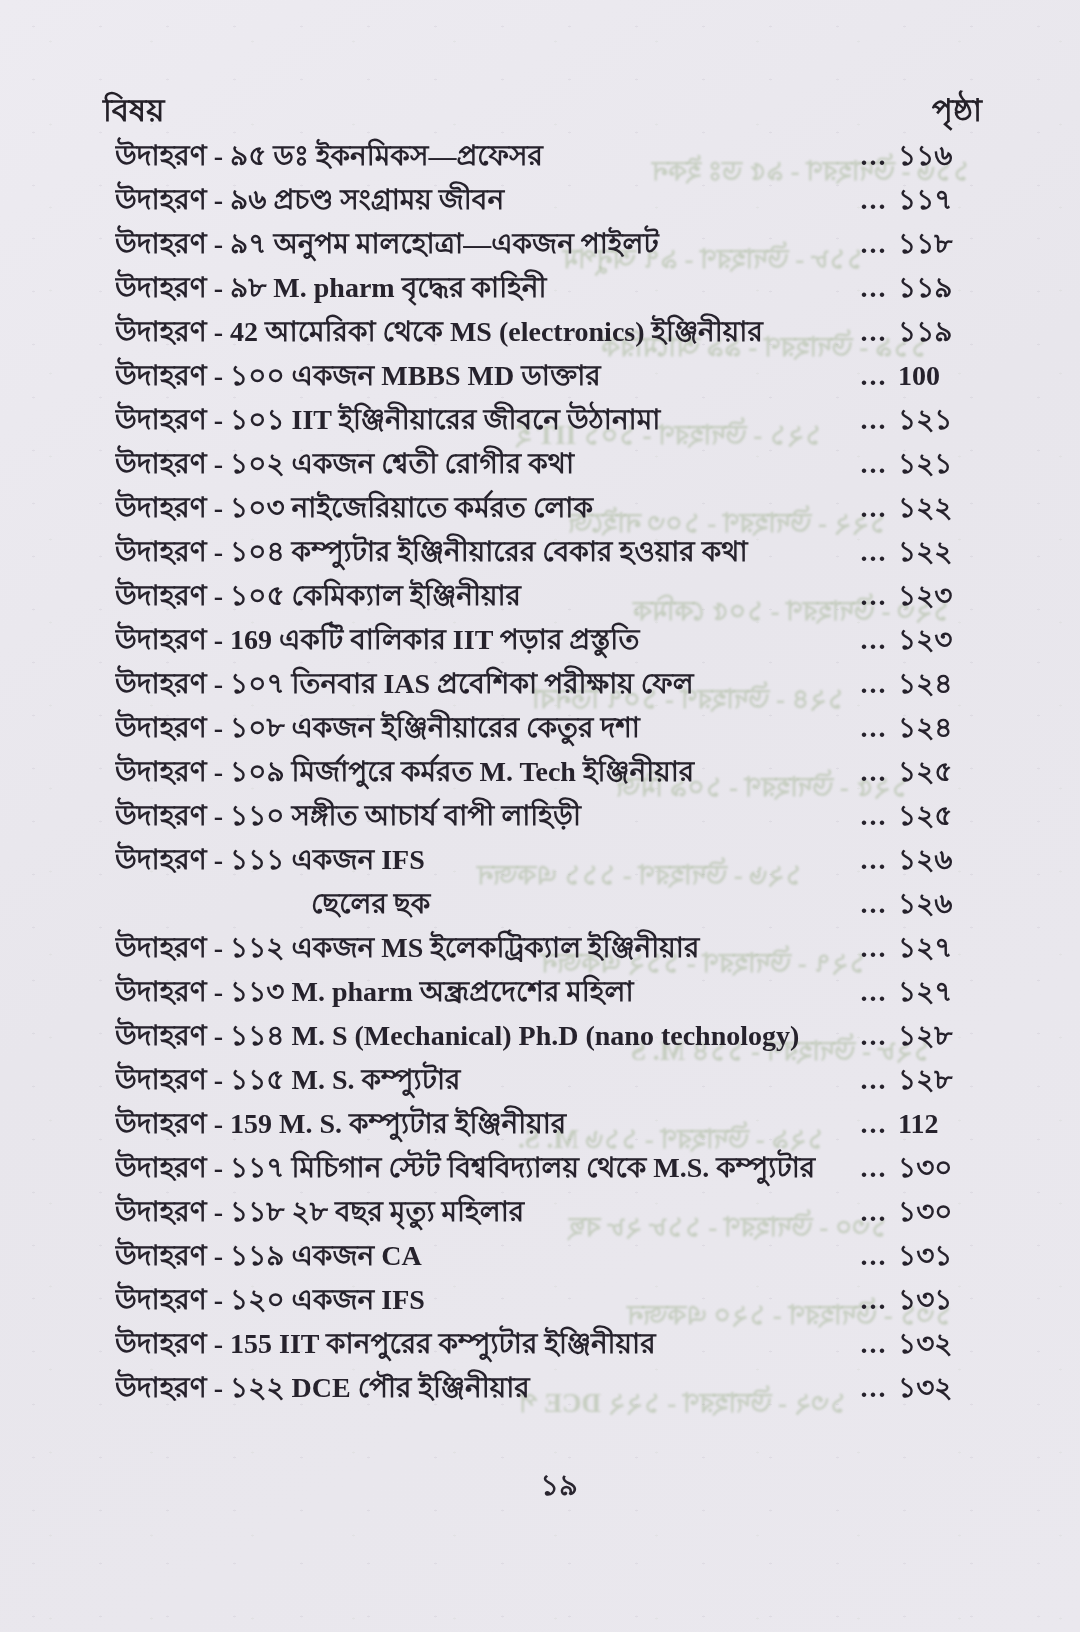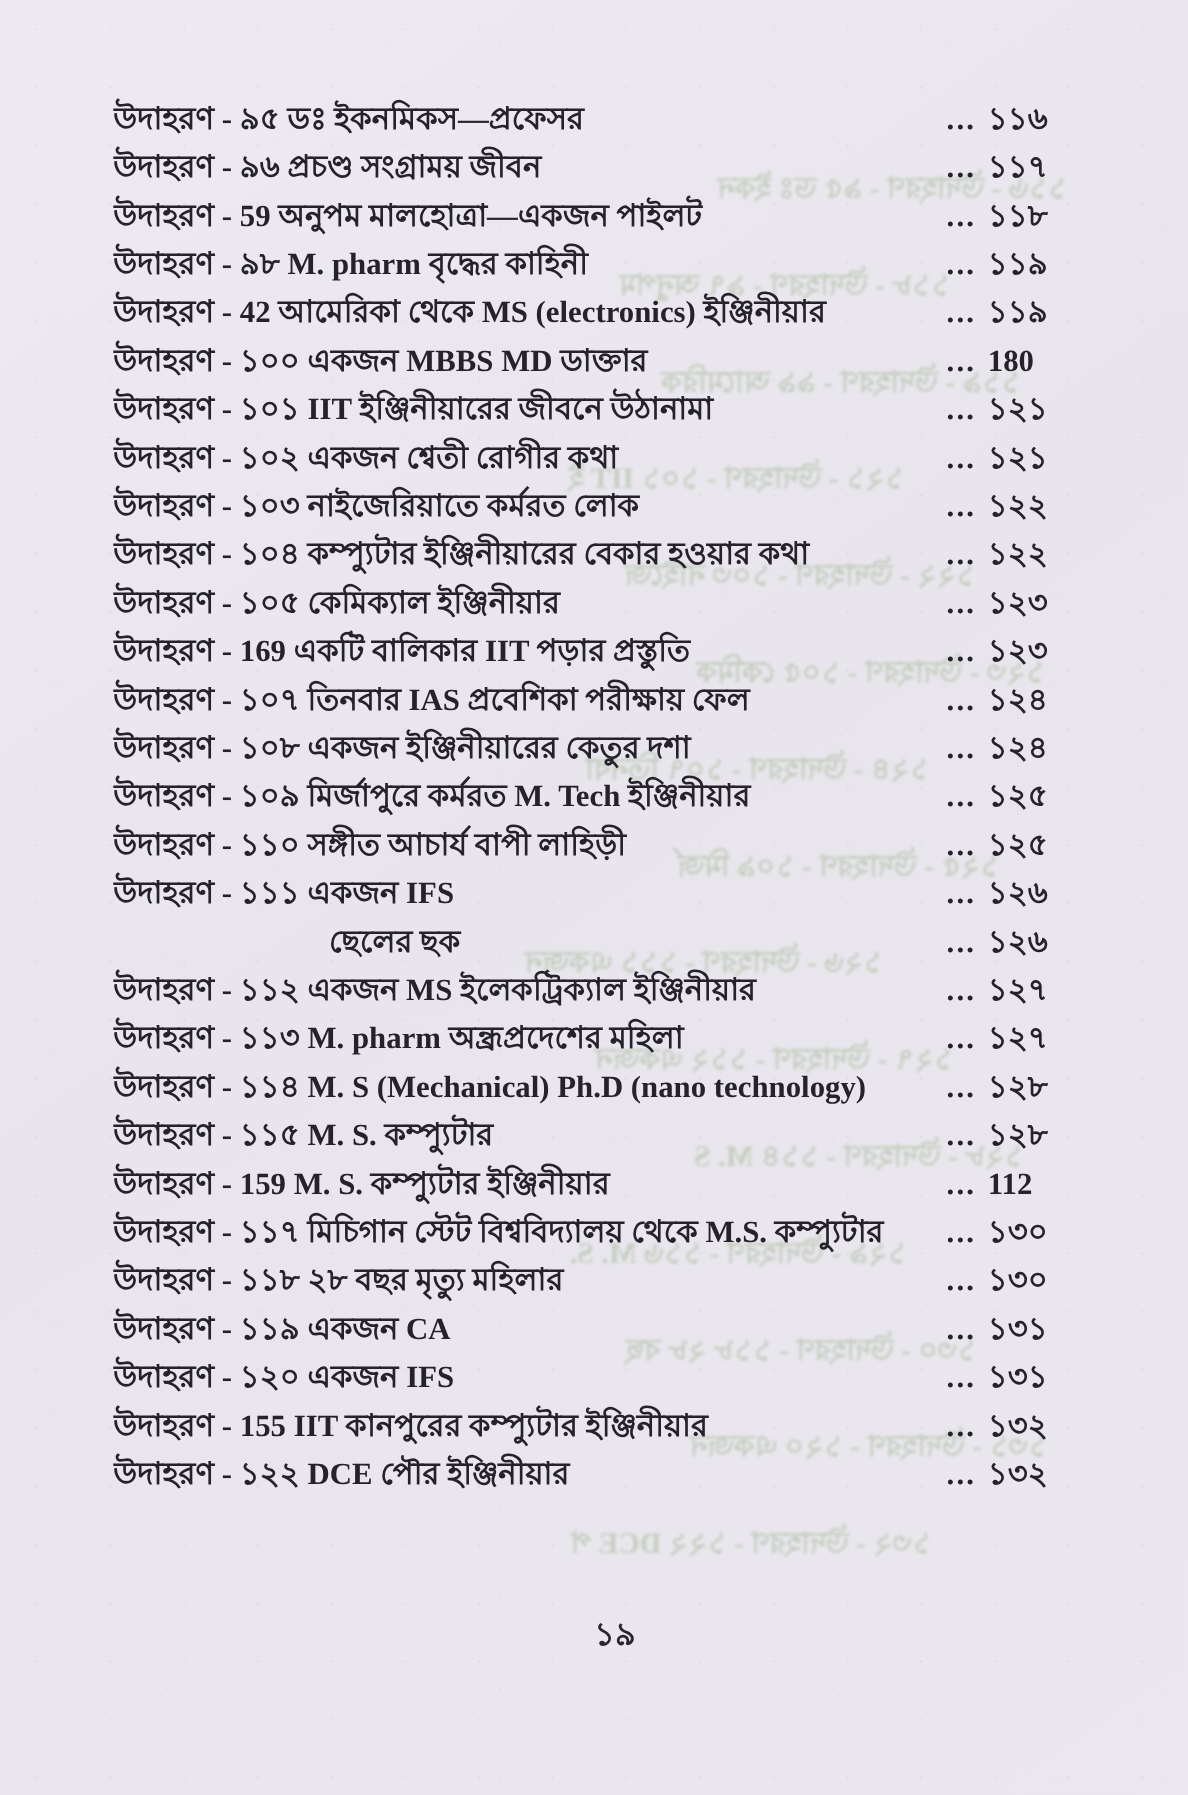--- a/index.html
+++ b/index.html
@@ -45,21 +45,21 @@
     display: flex; justify-content: space-between; align-items: baseline;
     font-size: 31px; font-weight: 700; color: #242028;
     height: 48px;
   }
   .row {
     display: flex; align-items: baseline;
     height: 44px;
     font-size: 28px; font-weight: 600; color: #26222c;
     white-space: nowrap;
   }
-  .row .t { flex: 1 1 auto; overflow: hidden; }
+  .row .t { flex: 1 1 auto; overflow: hidden; margin-left: 12px; }
   .row .t.ind { padding-left: 196px; }
   .row .d {
     flex: 0 0 48px; text-align: center;
     letter-spacing: 2px; font-weight: 700;
   }
   .row .p { flex: 0 0 84px; text-align: left; }
   .footer {
     position: absolute; left: 0; top: 1462px; width: 100%;
     text-align: center;
     font-size: 29px; font-weight: 600; color: #2a2630;
@@ -84,50 +84,54 @@
       <div class="g" style="top: 854px; right: 278px;">১২৬ - উদাহরণ - ১১১ একজন </div>
       <div class="g" style="top: 942px; right: 214px;">১২৭ - উদাহরণ - ১১২ একজন </div>
       <div class="g" style="top: 1030px; right: 150px;">১২৮ - উদাহরণ - ১১৪ M. S </div>
       <div class="g" style="top: 1118px; right: 256px;">১২৯ - উদাহরণ - ১১৬ M. S.</div>
       <div class="g" style="top: 1206px; right: 192px;">১৩০ - উদাহরণ - ১১৮ ২৮ বছ</div>
       <div class="g" style="top: 1294px; right: 128px;">১৩১ - উদাহরণ - ১২০ একজন </div>
       <div class="g" style="top: 1382px; right: 234px;">১৩২ - উদাহরণ - ১২২ DCE প</div>
     </div>
 
   <div class="content">
+    <div class="hdr">
+      <span>বিষয়</span>
+      <span>পৃষ্ঠা</span>
+    </div>
     <div>
         <div class="row">
           <span class="t">উদাহরণ - ৯৫ ডঃ ইকনমিকস—প্রফেসর</span>
           <span class="d">...</span>
           <span class="p">১১৬</span>
         </div>
         <div class="row">
           <span class="t">উদাহরণ - ৯৬ প্রচণ্ড সংগ্রাময় জীবন</span>
           <span class="d">...</span>
           <span class="p">১১৭</span>
         </div>
         <div class="row">
-          <span class="t">উদাহরণ - 59 অনুপম মালহোত্রা—একজন পাইলট</span>
+          <span class="t">উদাহরণ - ৯৭ অনুপম মালহোত্রা—একজন পাইলট</span>
           <span class="d">...</span>
           <span class="p">১১৮</span>
         </div>
         <div class="row">
           <span class="t">উদাহরণ - ৯৮ M. pharm বৃদ্ধের কাহিনী</span>
           <span class="d">...</span>
           <span class="p">১১৯</span>
         </div>
         <div class="row">
           <span class="t">উদাহরণ - 42 আমেরিকা থেকে MS (electronics) ইঞ্জিনীয়ার</span>
           <span class="d">...</span>
           <span class="p">১১৯</span>
         </div>
         <div class="row">
           <span class="t">উদাহরণ - ১০০ একজন MBBS MD ডাক্তার</span>
           <span class="d">...</span>
-          <span class="p">180</span>
+          <span class="p">100</span>
         </div>
         <div class="row">
           <span class="t">উদাহরণ - ১০১ IIT ইঞ্জিনীয়ারের জীবনে উঠানামা</span>
           <span class="d">...</span>
           <span class="p">১২১</span>
         </div>
         <div class="row">
           <span class="t">উদাহরণ - ১০২ একজন শ্বেতী রোগীর কথা</span>
           <span class="d">...</span>
           <span class="p">১২১</span>

